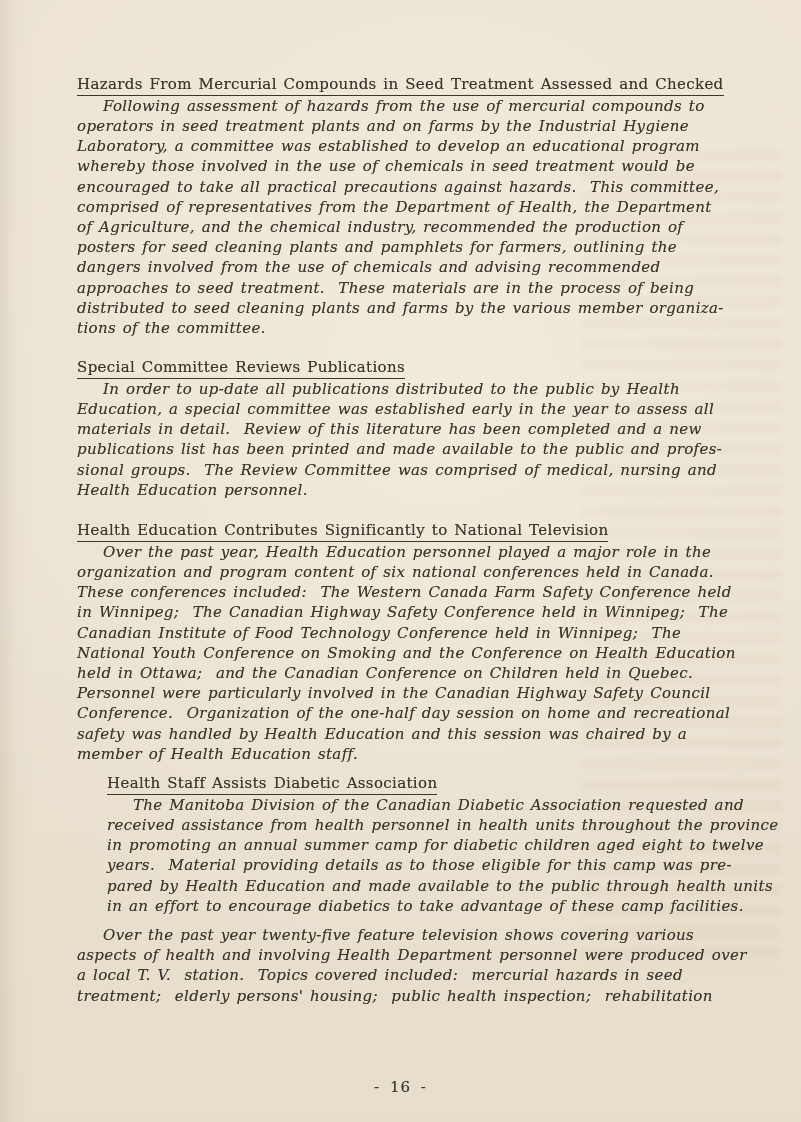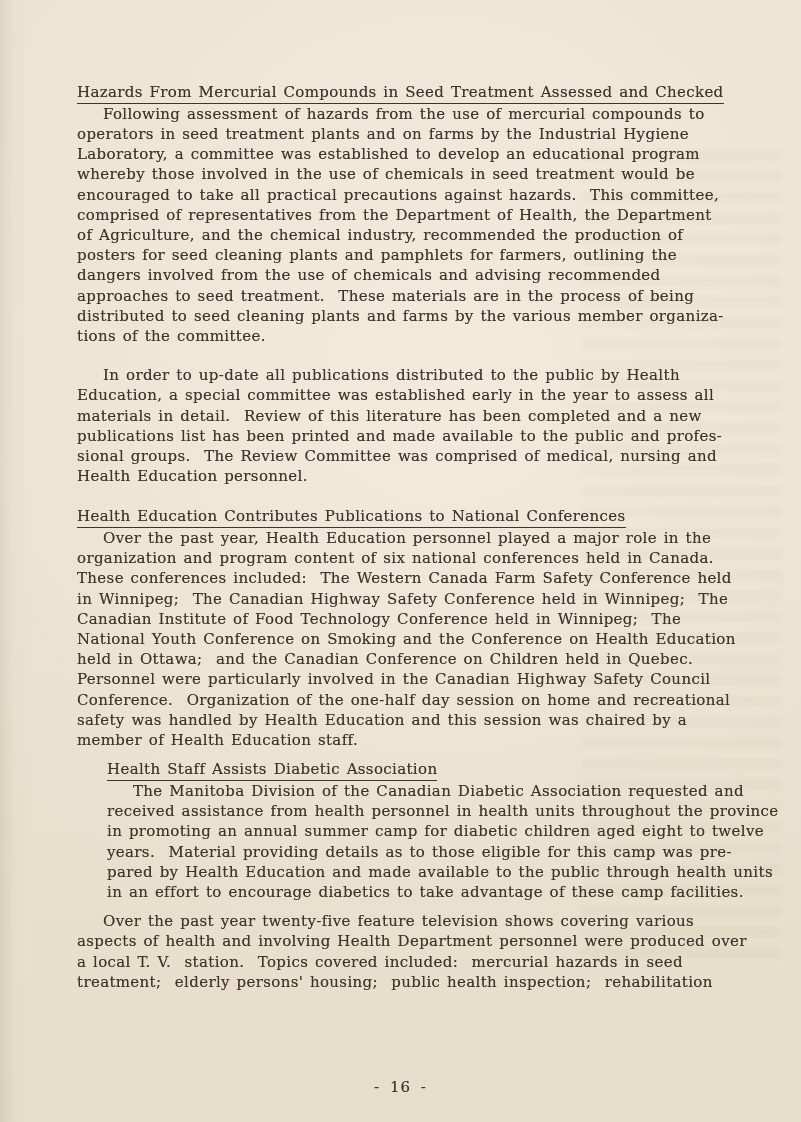--- a/index.html
+++ b/index.html
@@ -24,23 +24,23 @@
     pointer-events:none;
   }
   .content{
     position:absolute;left:77px;top:70px;width:700px;
     color:#3b352c;
     font-size:15px;line-height:20.2px;
     letter-spacing:0.35px;word-spacing:1.6px;
     text-shadow:0 0 0.5px rgba(59,53,44,0.55);
   }
   .para{margin:0;white-space:pre;}
-  .indent{text-indent:26px;}
+  .indent{text-indent:26px;font-style:italic;}
   .sec{margin:0;}
-  .sec-1{margin-top:12px;}
+  .sec-1{margin-top:4px;}
   .sec-2{margin-top:19px;}
   .sec-3{margin-top:20px;}
   .sec-4{margin-top:9px;margin-left:30px;}
   .sec-5{margin-top:9px;}
   h2.heading{
     margin:0;padding:0;
     font-size:15px;line-height:20.2px;font-weight:normal;
     white-space:pre;
   }
   h2.heading .ul{
@@ -74,30 +74,31 @@
 comprised of representatives from the Department of Health, the Department
 of Agriculture, and the chemical industry, recommended the production of
 posters for seed cleaning plants and pamphlets for farmers, outlining the
 dangers involved from the use of chemicals and advising recommended
 approaches to seed treatment.  These materials are in the process of being
 distributed to seed cleaning plants and farms by the various member organiza-
 tions of the committee.</p>
     </section>
 
     <section class="sec sec-2">
+      <h2 class="heading"><span class="ul">Special Committee Reviews Publications</span></h2>
       <p class="para indent">In order to up-date all publications distributed to the public by Health
 Education, a special committee was established early in the year to assess all
 materials in detail.  Review of this literature has been completed and a new
 publications list has been printed and made available to the public and profes-
 sional groups.  The Review Committee was comprised of medical, nursing and
 Health Education personnel.</p>
     </section>
 
     <section class="sec sec-3">
-      <h2 class="heading"><span class="ul">Health Education Contributes Publications to National Conferences</span></h2>
+      <h2 class="heading"><span class="ul">Health Education Contributes Significantly to National Television</span></h2>
       <p class="para indent">Over the past year, Health Education personnel played a major role in the
 organization and program content of six national conferences held in Canada.
 These conferences included:  The Western Canada Farm Safety Conference held
 in Winnipeg;  The Canadian Highway Safety Conference held in Winnipeg;  The
 Canadian Institute of Food Technology Conference held in Winnipeg;  The
 National Youth Conference on Smoking and the Conference on Health Education
 held in Ottawa;  and the Canadian Conference on Children held in Quebec.
 Personnel were particularly involved in the Canadian Highway Safety Council
 Conference.  Organization of the one-half day session on home and recreational
 safety was handled by Health Education and this session was chaired by a

